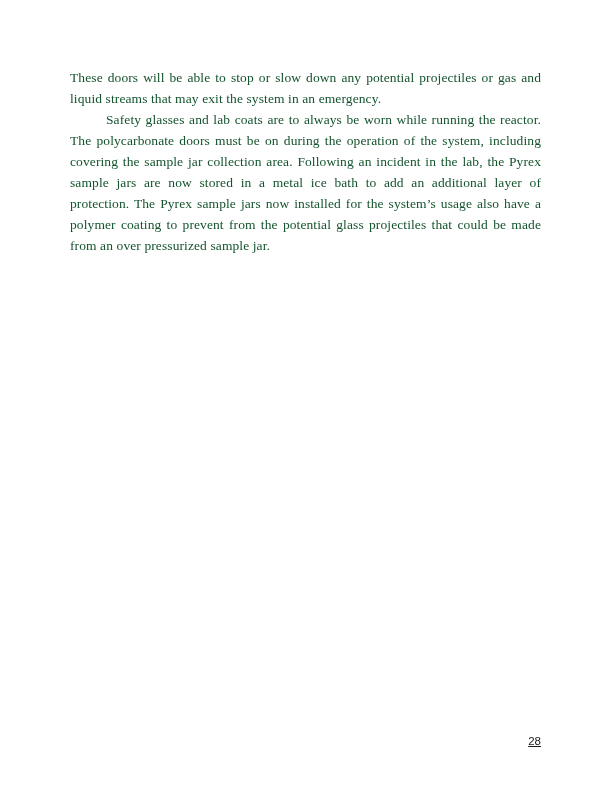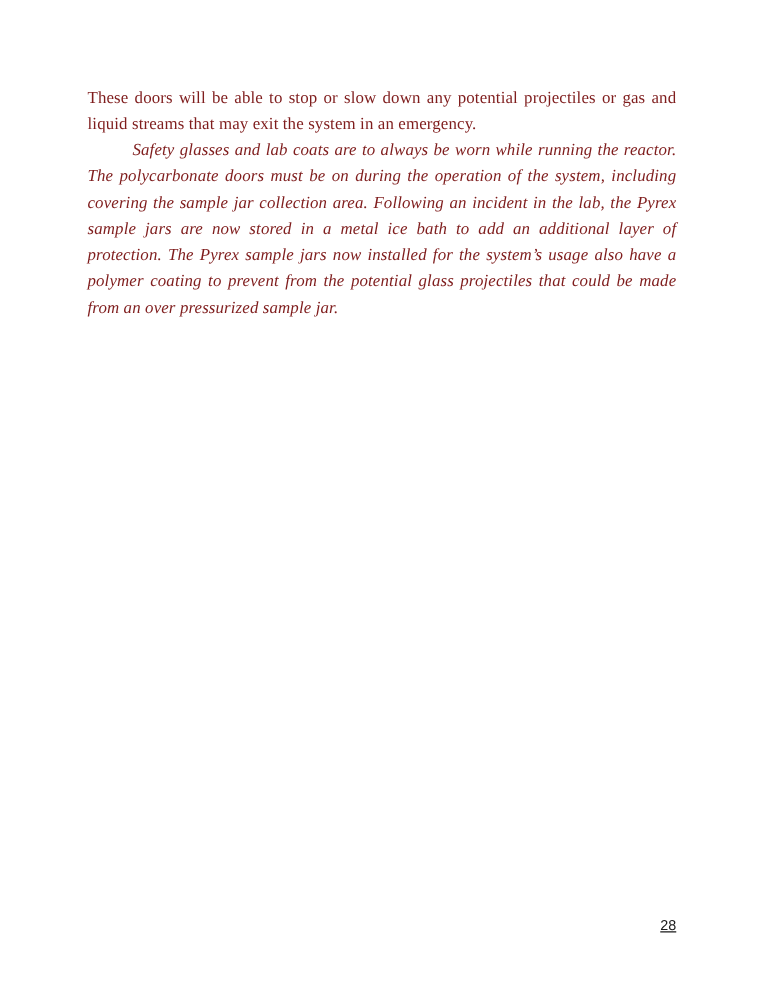--- a/index.html
+++ b/index.html
@@ -19,28 +19,27 @@
     position: absolute;
     left: 70px;
     top: 67px;
     width: 471px;
   }
   .para {
     margin: 0;
     padding: 0;
     font-size: 13.5px;
     line-height: 21px;
-    color: #7f1d1d;
+    color: #14532d;
     text-align: justify;
     text-justify: inter-word;
     letter-spacing: 0.1px;
   }
   .para.indent {
     text-indent: 36px;
-    font-style: italic;
   }
   .page-number {
     position: absolute;
     top: 734px;
     right: 71px;
     font-family: "Liberation Sans", sans-serif;
     font-size: 11.5px;
     line-height: 14px;
     color: #1a1a1a;
     text-align: right;

